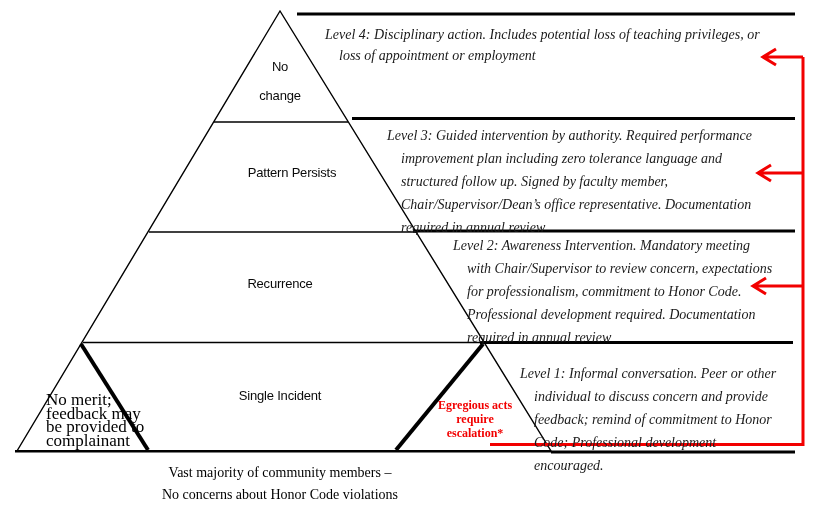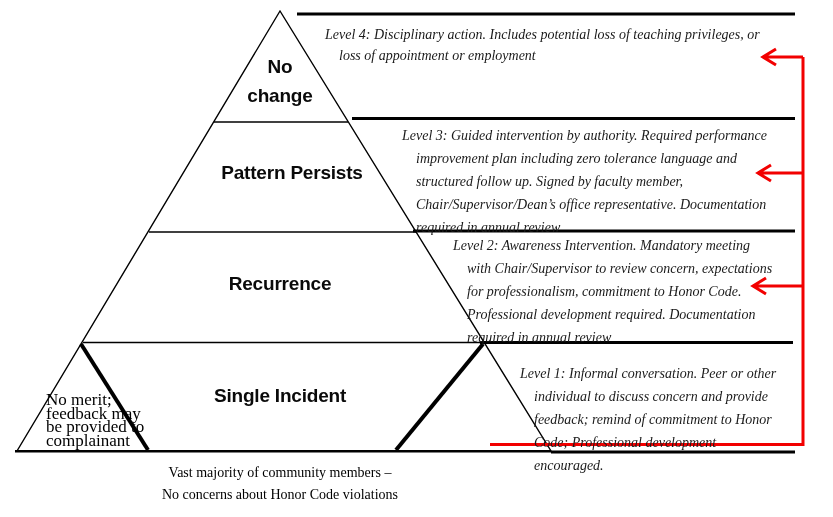--- a/index.html
+++ b/index.html
@@ -10,21 +10,21 @@
     font-family:"Liberation Serif","DejaVu Serif",serif;
     color:#000;
     overflow:hidden;
   }
   .stage svg{position:absolute;left:0;top:0;}
   .blk{stroke:#000000;fill:none;}
   .red-line{stroke:var(--red,#f20000);fill:none;}
   .txt{position:absolute;white-space:pre-line;}
   .tier-label{
     font-family:"Liberation Sans","DejaVu Sans",sans-serif;
-    font-weight:bold;font-size:19px;line-height:22px;
+    font-weight:normal;font-size:13px;line-height:22px;
     text-align:center;letter-spacing:-0.2px;color:#0a0a0a;
   }
   .tier-label.two-line{line-height:29px;}
   .level-text{
     font-style:italic;font-size:14px;line-height:23px;
     padding-left:14px;text-indent:-14px;color:#1a1a1a;
   }
   .level-text.l4{line-height:21px;}
   .note-left{font-size:17px;line-height:13.5px;}
   .note-red{
@@ -65,27 +65,30 @@
   <div class="txt tier-label two-line" style="left:180px;top:52px;width:200px;">No
 change</div>
   <div class="txt tier-label" style="left:167px;top:162px;width:250px;">Pattern Persists</div>
   <div class="txt tier-label" style="left:155px;top:273px;width:250px;">Recurrence</div>
   <div class="txt tier-label" style="left:155px;top:385px;width:250px;">Single Incident</div>
 
   <div class="txt note-left" style="left:46px;top:393px;width:100px;">No merit;
 feedback may
 be provided to
 complainant</div>
+  <div class="txt note-red" style="left:413px;top:398px;width:124px;">Egregious acts
+require
+escalation*</div>
 
   <div class="txt caption" style="left:95px;top:462px;width:370px;">Vast majority of community members –
 No concerns about Honor Code violations</div>
 
   <div class="txt level-text l4" style="left:325px;top:24px;font-style:italic;">Level 4: Disciplinary action. Includes potential loss of teaching privileges, or
 loss of appointment or employment</div>
-  <div class="txt level-text" style="left:402px;top:124px;">Level 3: Guided intervention by authority. Required performance
+  <div class="txt level-text" style="left:387px;top:124px;">Level 3: Guided intervention by authority. Required performance
 improvement plan including zero tolerance language and
 structured follow up. Signed by faculty member,
 Chair/Supervisor/Dean’s office representative. Documentation
 required in annual review</div>
   <div class="txt level-text" style="left:453px;top:234px;">Level 2: Awareness Intervention. Mandatory meeting
 with Chair/Supervisor to review concern, expectations
 for professionalism, commitment to Honor Code.
 Professional development required. Documentation
 required in annual review</div>
   <div class="txt level-text" style="left:520px;top:362px;">Level 1: Informal conversation. Peer or other

